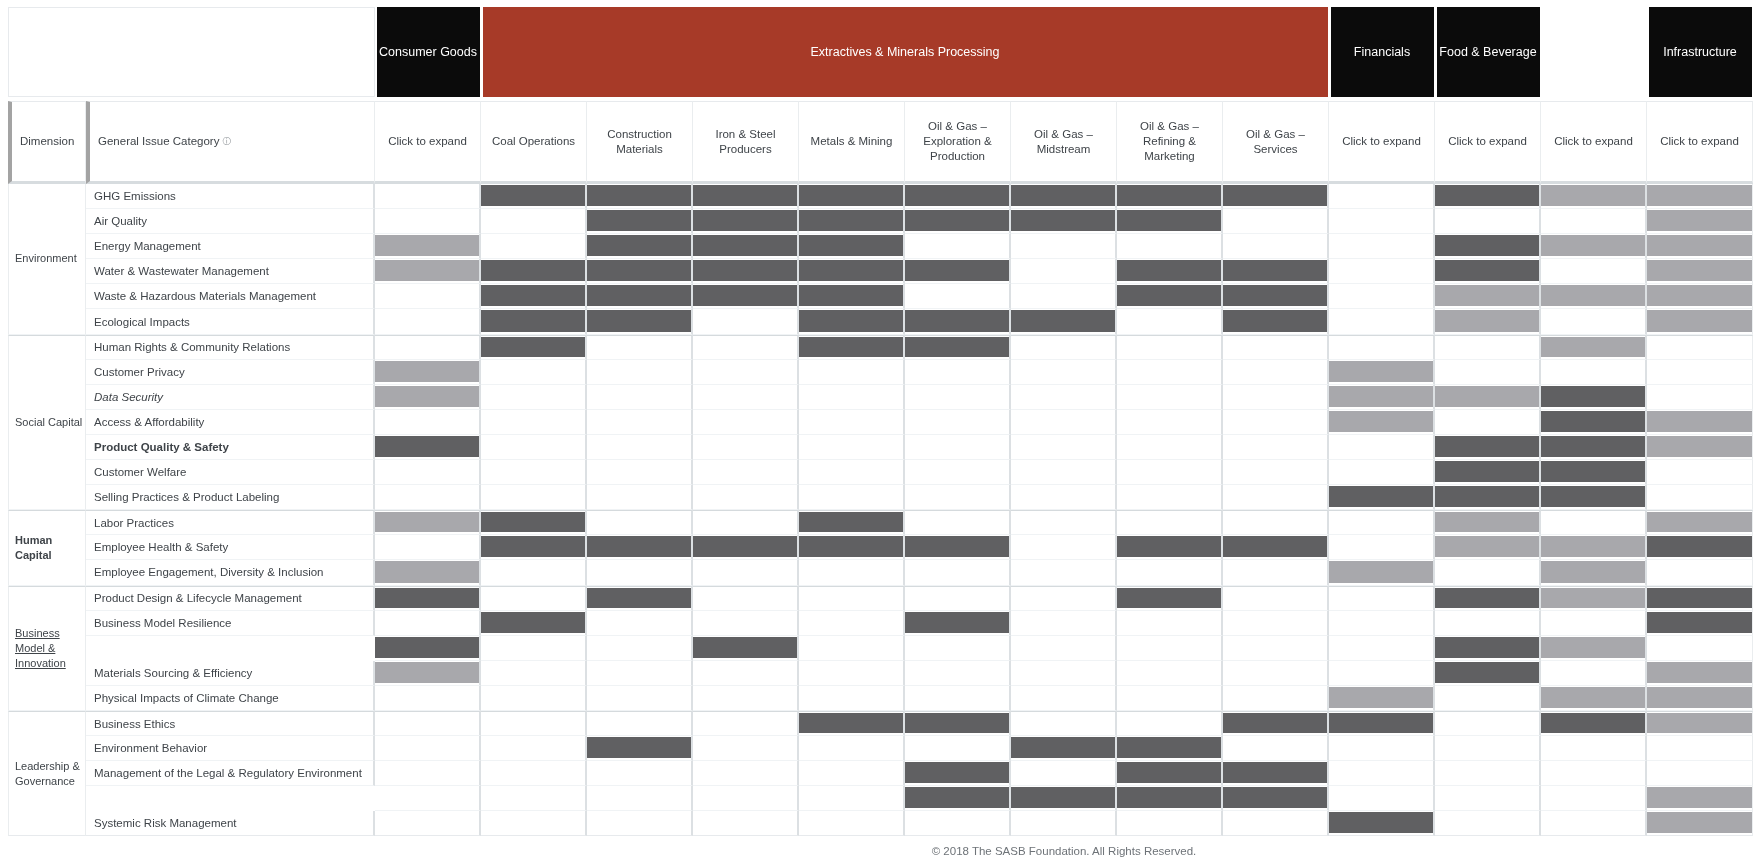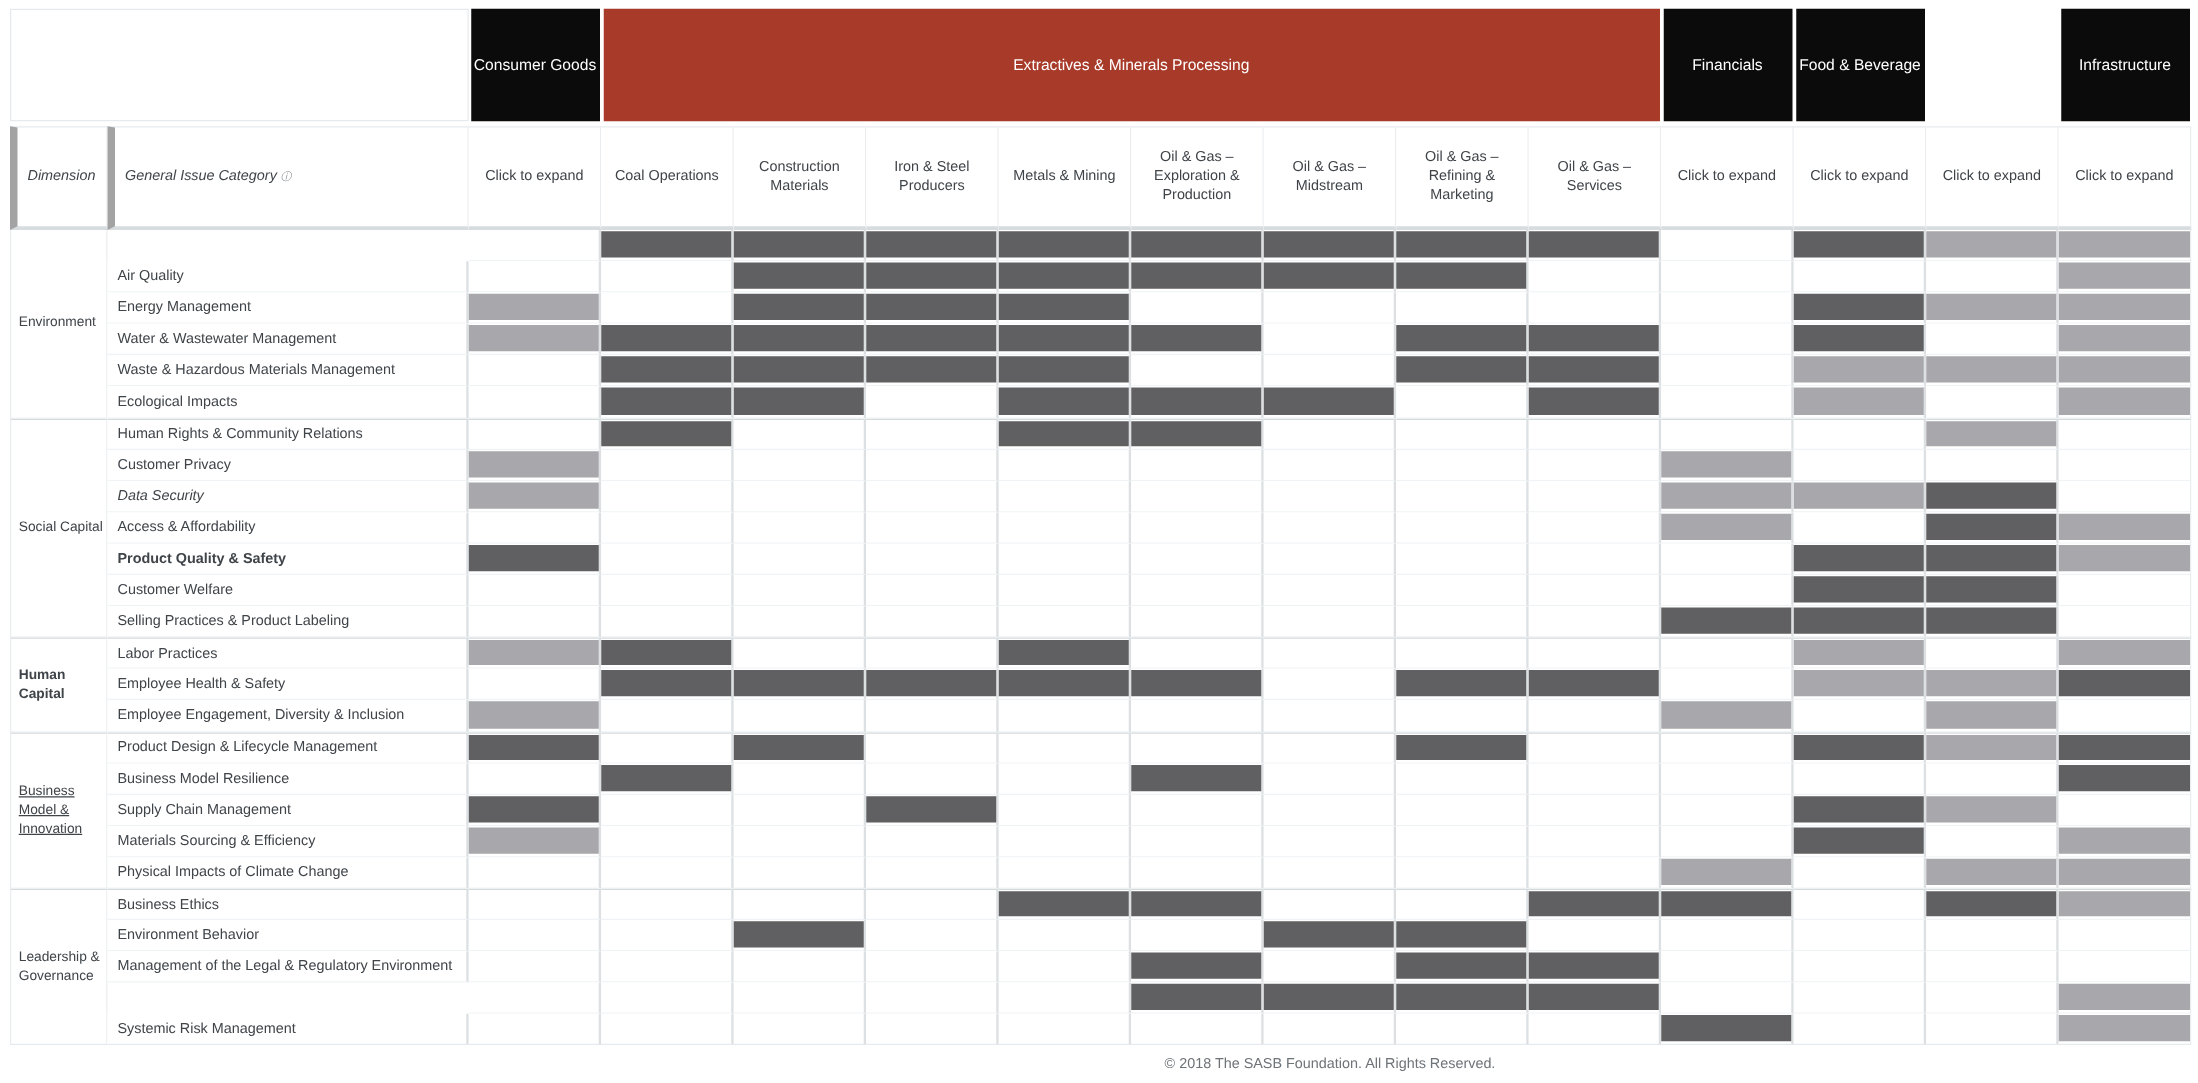--- a/index.html
+++ b/index.html
@@ -1,21 +1,21 @@
 <!DOCTYPE html>
 <html><head>
 <meta charset="utf-8">
 <style>
   html,body{margin:0;padding:0;background:#FFFFFF;}
   body{font-family:"Liberation Sans","DejaVu Sans",sans-serif;color:#3F4449;width:1758px;height:866px;overflow:hidden;}
   .grid{display:grid;grid-template-columns:78px 289px repeat(13,106px);grid-template-rows:94px 83px repeat(26,25.1px) 30px;margin:7px 0 0 8px;background:#fff;}
   .corner{grid-row:1;grid-column:1/3;border:1px solid #E7EAED;margin-bottom:4px;background:#fff;}
   .sector{grid-row:1;margin:0 1.5px 4px 1.5px;color:#fff;display:flex;align-items:center;justify-content:center;text-align:center;font-size:12.5px;cursor:pointer;}
   .hcell{grid-row:2;display:flex;align-items:center;justify-content:center;text-align:center;font-size:11.5px;line-height:1.3;border-top:1px solid #E7EAED;border-bottom:3px solid #D7DCDF;border-right:1px solid #EAEDEF;padding:2px 5px;background:#fff;}
-  .hcell.left{justify-content:flex-start;text-align:left;padding-left:8px;border-left:6px solid #a3a3a3;font-style:italic;}
+  .hcell.left{justify-content:flex-start;text-align:left;padding-left:8px;border-left:4px solid #a3a3a3;}
   .hcell.expand{cursor:pointer;}
   .info-sup{font-size:8.5px;color:#878C91;margin-left:3px;line-height:1;vertical-align:super;}
   .dim{border-left:1px solid #EAEDEF;border-right:1px solid #EAEDEF;border-bottom:1px solid #F0F3F5;font-size:11px;line-height:1.35;display:flex;align-items:center;padding:2px 2px 2px 6px;background:#fff;}
   .cat{border-right:2px solid #DCE0E3;border-bottom:1px solid #F0F3F5;font-size:11.5px;display:flex;align-items:center;padding-left:8px;white-space:nowrap;background:#fff;}
   .cell{position:relative;border-right:2px solid #DCE0E3;border-bottom:1px solid #F0F3F5;background:#fff;}
   .cell.lastcol{border-right:1px solid #EAEDEF;}
   .fill{position:absolute;left:0;right:0;top:1px;bottom:2px;}
   .group-start{border-top:1px solid #D5DADD;}
   .last-row{border-bottom:1px solid #E7EAED;}
   .footer{grid-row:29;grid-column:3/16;display:flex;align-items:center;justify-content:center;font-size:11.5px;color:#6E7378;}
@@ -45,20 +45,21 @@
     <div class="hcell" style="grid-area: 2 / 7;">Metals &amp; Mining</div>
     <div class="hcell" style="grid-area: 2 / 8;">Oil &amp; Gas – Exploration &amp; Production</div>
     <div class="hcell" style="grid-area: 2 / 9;">Oil &amp; Gas – Midstream</div>
     <div class="hcell" style="grid-area: 2 / 10;">Oil &amp; Gas – Refining &amp; Marketing</div>
     <div class="hcell" style="grid-area: 2 / 11;">Oil &amp; Gas – Services</div>
     <div class="hcell expand" style="grid-area: 2 / 12;">Click to expand</div>
     <div class="hcell expand" style="grid-area: 2 / 13;">Click to expand</div>
     <div class="hcell expand" style="grid-area: 2 / 14;">Click to expand</div>
     <div class="hcell expand" style="grid-area: 2 / 15;">Click to expand</div>
     <div class="dim" style="grid-area: 3 / 1 / span 6;">Environment</div>
+    <div class="cat" style="grid-area: 3 / 2;">GHG Emissions</div>
     <div class="cell" style="grid-area: 3 / 3;"></div>
     <div class="cell" style="grid-area: 3 / 4;">
       <div class="fill" style="background: rgb(96, 96, 98);"></div>
     </div>
     <div class="cell" style="grid-area: 3 / 5;">
       <div class="fill" style="background: rgb(96, 96, 98);"></div>
     </div>
     <div class="cell" style="grid-area: 3 / 6;">
       <div class="fill" style="background: rgb(96, 96, 98);"></div>
     </div>
@@ -501,21 +502,20 @@
     </div>
     <div class="cell" style="grid-area: 20 / 9;"></div>
     <div class="cell" style="grid-area: 20 / 10;"></div>
     <div class="cell" style="grid-area: 20 / 11;"></div>
     <div class="cell" style="grid-area: 20 / 12;"></div>
     <div class="cell" style="grid-area: 20 / 13;"></div>
     <div class="cell" style="grid-area: 20 / 14;"></div>
     <div class="cell lastcol" style="grid-area: 20 / 15;">
       <div class="fill" style="background: rgb(96, 96, 98);"></div>
     </div>
-    <div class="cat" style="grid-area: 21 / 2;">Supply Chain Management</div>
     <div class="cell" style="grid-area: 21 / 3;">
       <div class="fill" style="background: rgb(96, 96, 98);"></div>
     </div>
     <div class="cell" style="grid-area: 21 / 4;"></div>
     <div class="cell" style="grid-area: 21 / 5;"></div>
     <div class="cell" style="grid-area: 21 / 6;">
       <div class="fill" style="background: rgb(96, 96, 98);"></div>
     </div>
     <div class="cell" style="grid-area: 21 / 7;"></div>
     <div class="cell" style="grid-area: 21 / 8;"></div>

